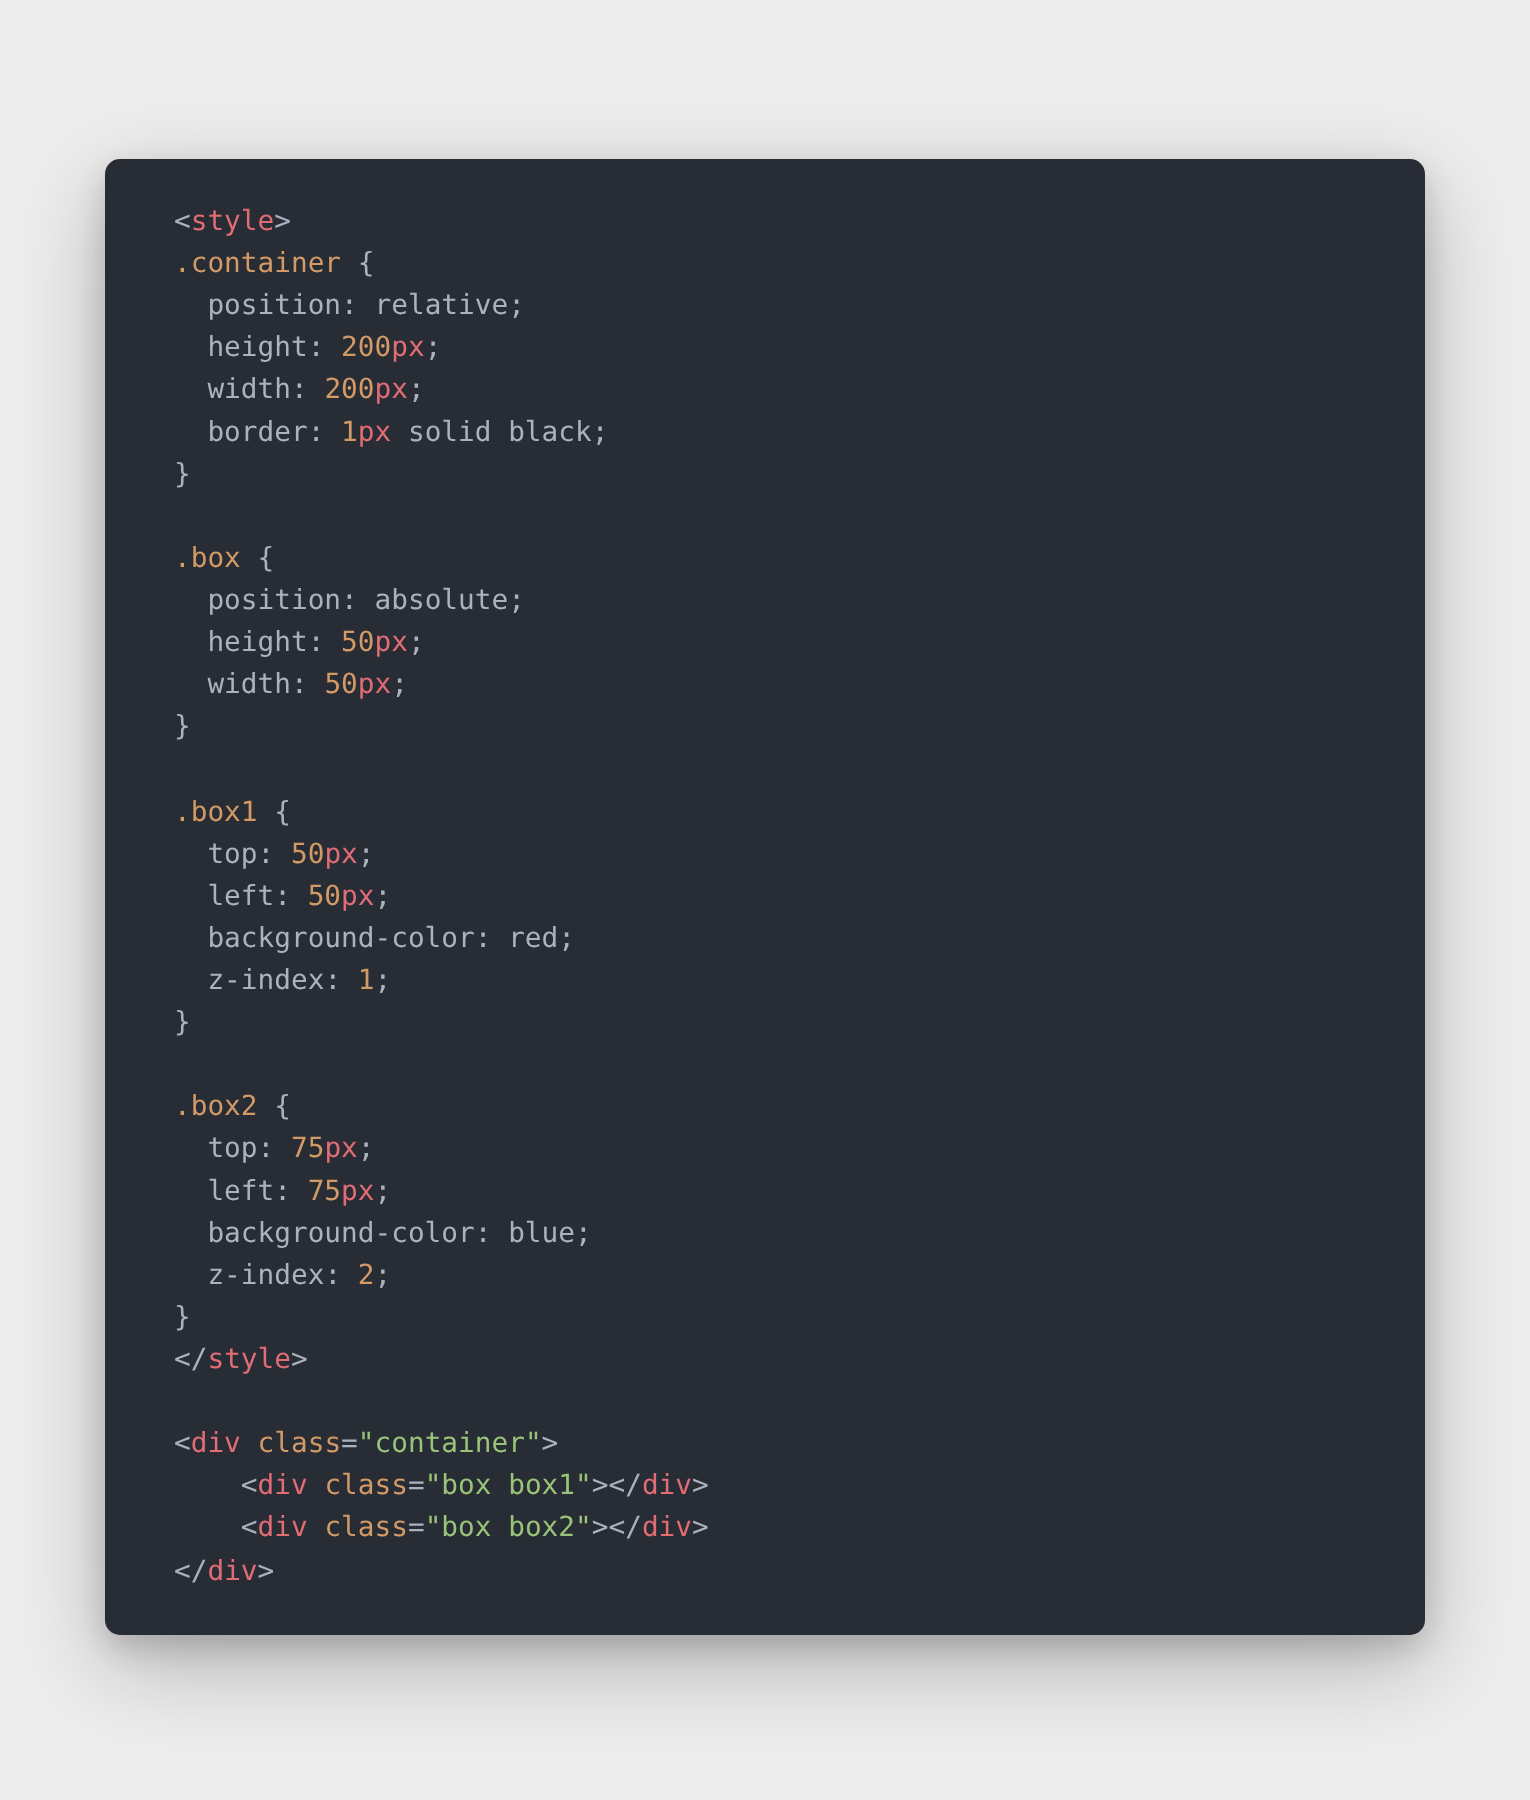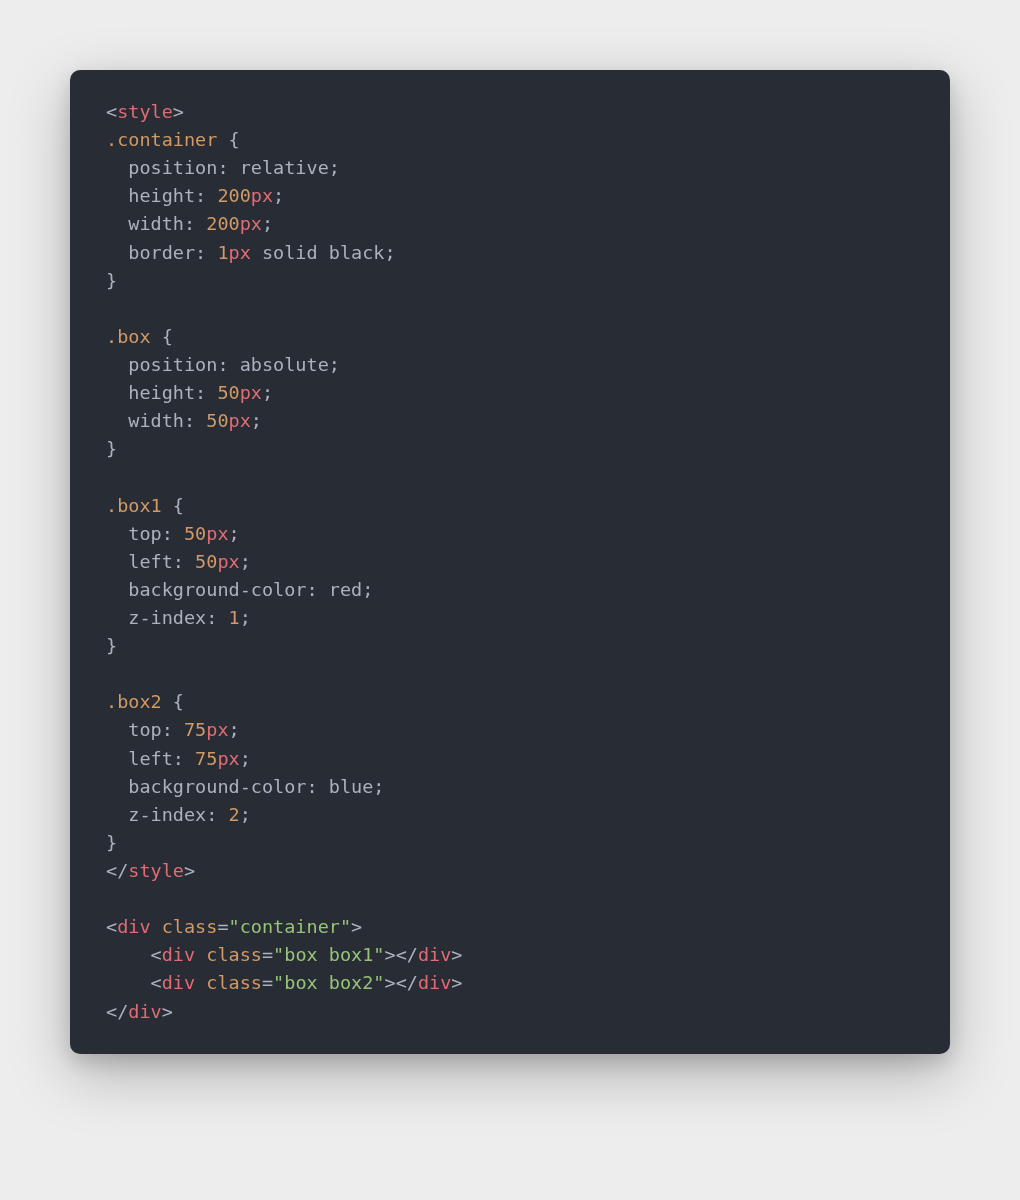--- a/index.html
+++ b/index.html
@@ -10,27 +10,28 @@
     body {
       background: #ededed;
       width: 1020px;
       height: 1200px;
       padding: 70px;
       font-family: ui-monospace, "SF Mono", "Monaco", "Menlo", "Consolas", monospace;
     }
     .code-block {
       background: #282c34;
       border-radius: 10px;
-      padding: 28px 36px;
+      padding: 28px 46px;
       box-shadow: 0 20px 60px rgba(0,0,0,0.25), 0 8px 20px rgba(0,0,0,0.15);
       font-size: 18.5px;
       line-height: 1.52;
       color: #abb2bf;
       white-space: pre;
       overflow: hidden;
+      margin-top: 36px;
     }
     .t-punct   { color: #abb2bf; }
     .t-tag     { color: #e06c75; }
     .t-selector{ color: #d19a66; }
     .t-prop    { color: #abb2bf; }
     .t-value   { color: #abb2bf; }
     .t-num     { color: #d19a66; }
     .t-unit    { color: #e06c75; }
     .t-color   { color: #abb2bf; }
     .t-brace   { color: #abb2bf; }

